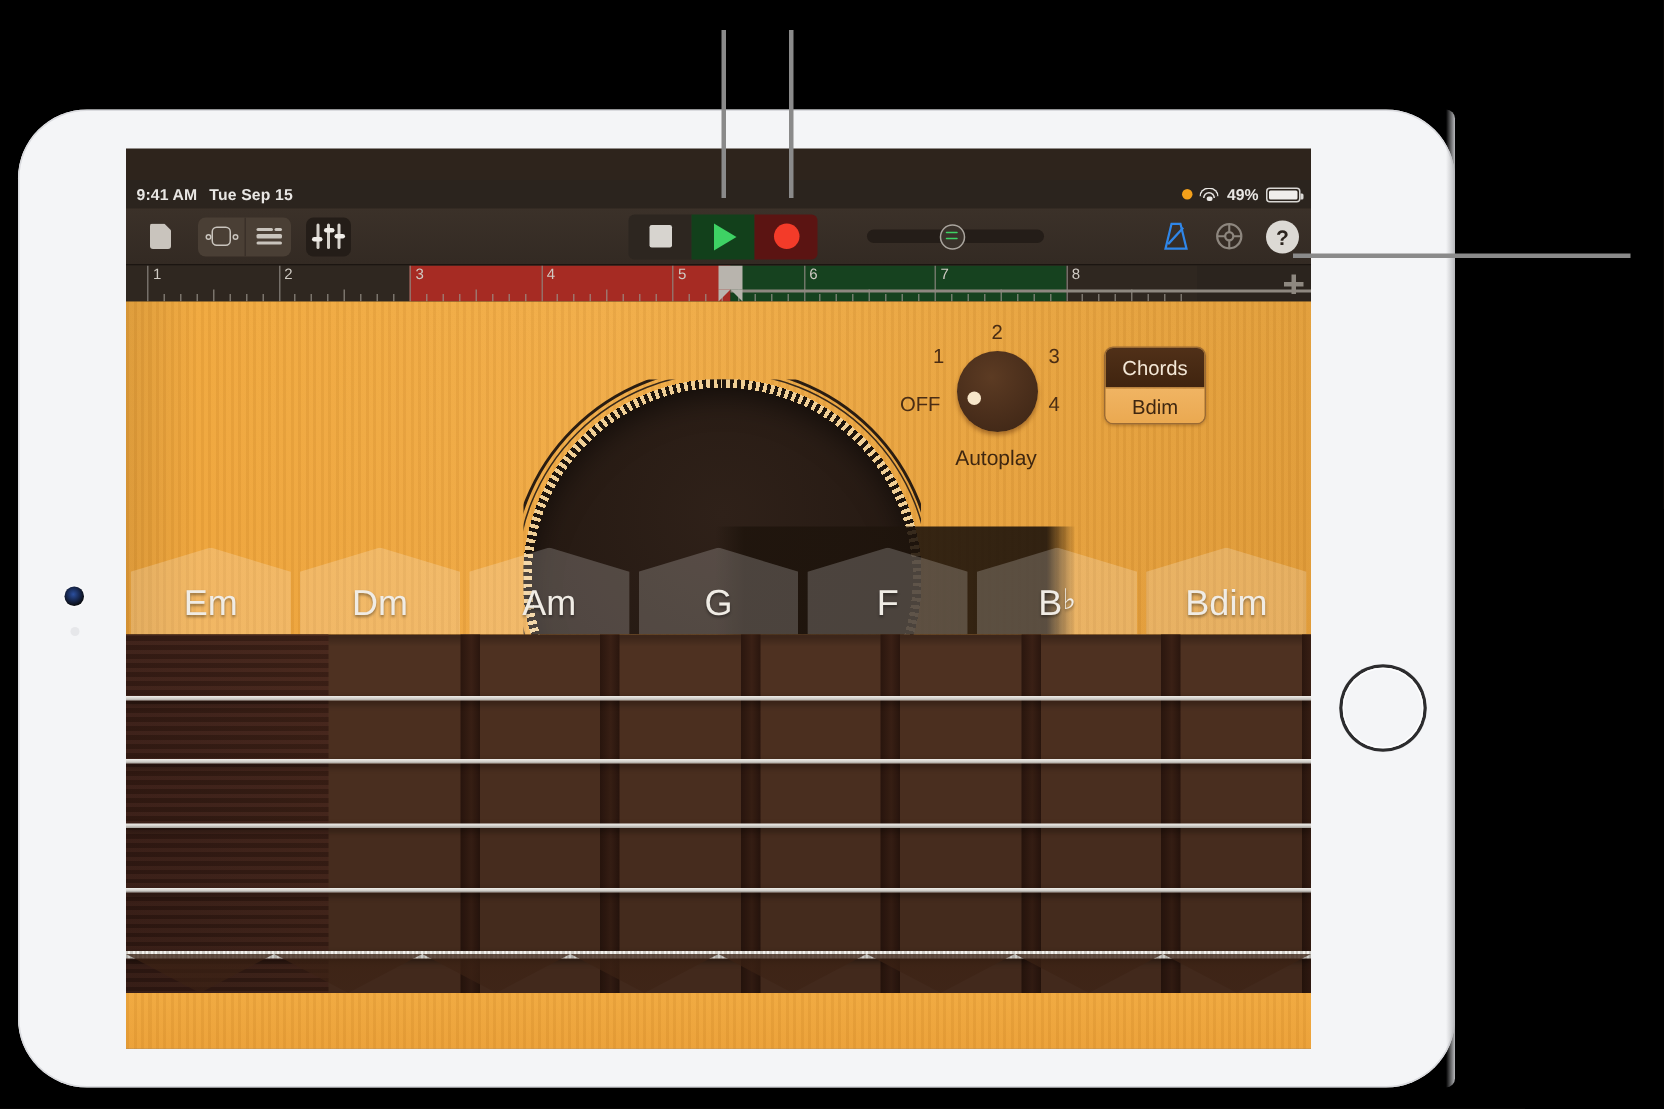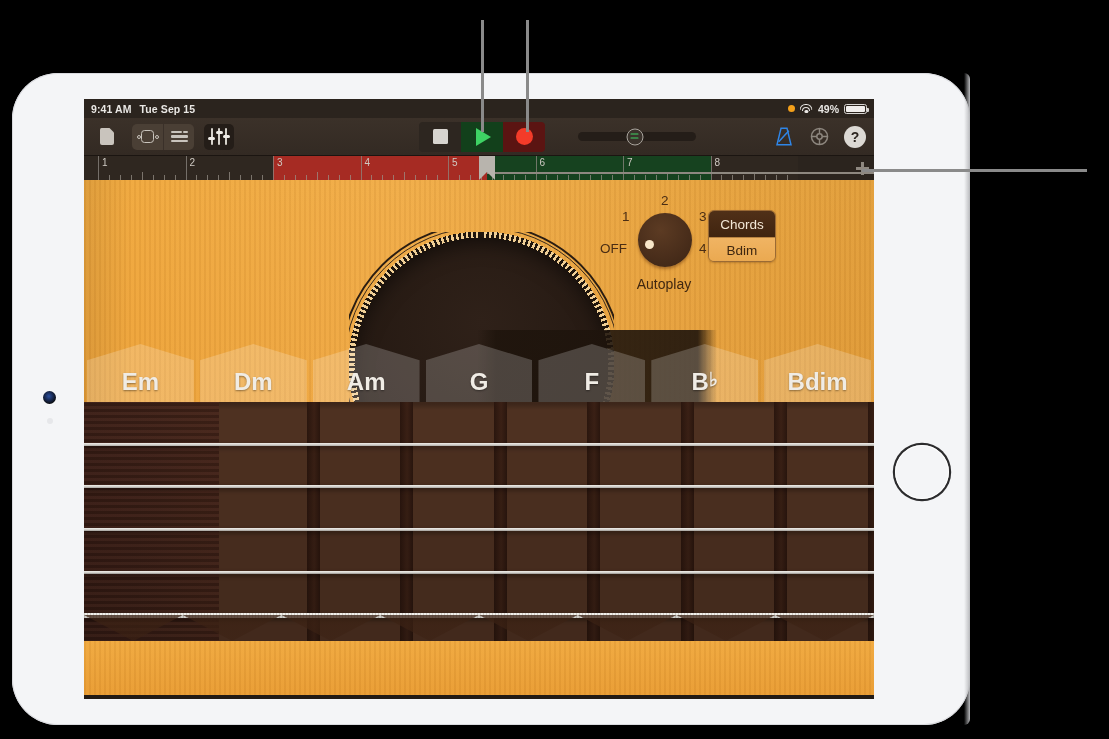--- a/index.html
+++ b/index.html
@@ -60,21 +60,21 @@
   #screen {
     position: absolute; left: 72px; top: 26px;
     width: 790px; height: 600px;
     background: #2e241c; overflow: hidden;
   }
 
   
   #statusbar {
     position: relative; height: 19px; width: 100%;
     background: #2b241e; color: #e9e7e4;
-    font-size: 10.5px; display: flex; align-items: center;
+    font-size: 10.5px; display: flex; align-items: center; margin-top: 21px;
   }
   #status-left { position:absolute; left: 7px; display: flex; gap: 8px; font-weight: 700; letter-spacing:.1px;}
   #status-right { position:absolute; right: 7px; display: flex; align-items: center; gap: 5px; font-weight:700;}
   .orange-dot { width: 7px; height: 7px; border-radius: 50%; background: #f4a01a; }
   .wifi { width: 13px; height: 10px; position: relative; }
   .wifi i { position: absolute; left: 50%; border: 1.7px solid #e9e7e4; border-bottom: none;
             border-radius: 50% 50% 0 0 / 100% 100% 0 0; transform: translateX(-50%); }
   .wifi i:nth-child(1){ width: 13px; height: 6.5px; top: 0; }
   .wifi i:nth-child(2){ width: 8px; height: 4px; top: 3px; }
   .wifi i:nth-child(3){ width: 3.2px; height: 3.2px; top: 6.4px; border-radius:50%; background:#e9e7e4;border:none;}
@@ -199,21 +199,20 @@
   .r3{left:-2px;top:-2px;width:269px;height:269px;
       background:repeating-conic-gradient(#1e150d 0 1.1deg, #f0cf96 1.1deg 2.2deg);
       -webkit-mask: radial-gradient(circle, transparent 0 127px, #000 127px 133px, transparent 133px);
               mask: radial-gradient(circle, transparent 0 127px, #000 127px 133px, transparent 133px);}
 
   
   #chords{position:absolute;left:0;top:164px;width:100%;height:58px;display:flex;}
   .chord{
     position:relative;flex:1;height:58px;display:flex;align-items:flex-end;justify-content:center;
     cursor:pointer;
-    font-weight:bold;
   }
   .chord .shape{
     position:absolute;left:3px;right:3px;top:0;height:58px;
     background: rgba(255,255,255,.20);
     clip-path: polygon(0% 100%, 0% 28%, 50% 0%, 100% 28%, 100% 100%);
   }
   .chord .txt{
     position:relative;z-index:2;color:#f0ece5;font-size:24px;
     padding-bottom:6px;text-shadow:0 1px 2px rgba(0,0,0,.4);white-space:nowrap;
   }
@@ -231,21 +230,21 @@
     position:absolute;left:34px;top:28px;width:54px;height:54px;border-radius:50%;
     background: radial-gradient(circle at 42% 32%, #5c3b23 0%, #4a2e1b 55%, #3b2414 100%);
     box-shadow: 0 2px 3px rgba(90,45,10,.45);
     cursor:pointer;
   }
   #knob .ind{position:absolute;left:7px;top:27px;width:9px;height:9px;border-radius:50%;background:#f7e6c9;}
   .klbl{position:absolute;color:#4a2d14;font-size:13.5px;}
   #ap-title{position:absolute;left:0;width:120px;text-align:center;bottom:-2px;color:#3f2710;font-size:14px;}
 
   
-  #cn{position:absolute;left:624px;top:30px;width:68px;height:52px;
+  #cn{position:absolute;left:652px;top:30px;width:68px;height:52px;
       border:1px solid #9a6a34; border-radius:6px; overflow:hidden;
       box-shadow:0 1px 2px rgba(90,45,10,.3);}
   #cn div{height:26px;display:flex;align-items:center;justify-content:center;font-size:13.5px;cursor:pointer;}
   #cn .sel{background:linear-gradient(#503018,#40240f);color:#f3e7d6;}
   #cn .unsel{background:linear-gradient(#f0b463,#eaa84f);color:#3f2710;border-top:1px solid #b98340;}
 
   
   #fret{
     position:absolute;left:0;top:222px;width:100%;height:256px;
     background:

